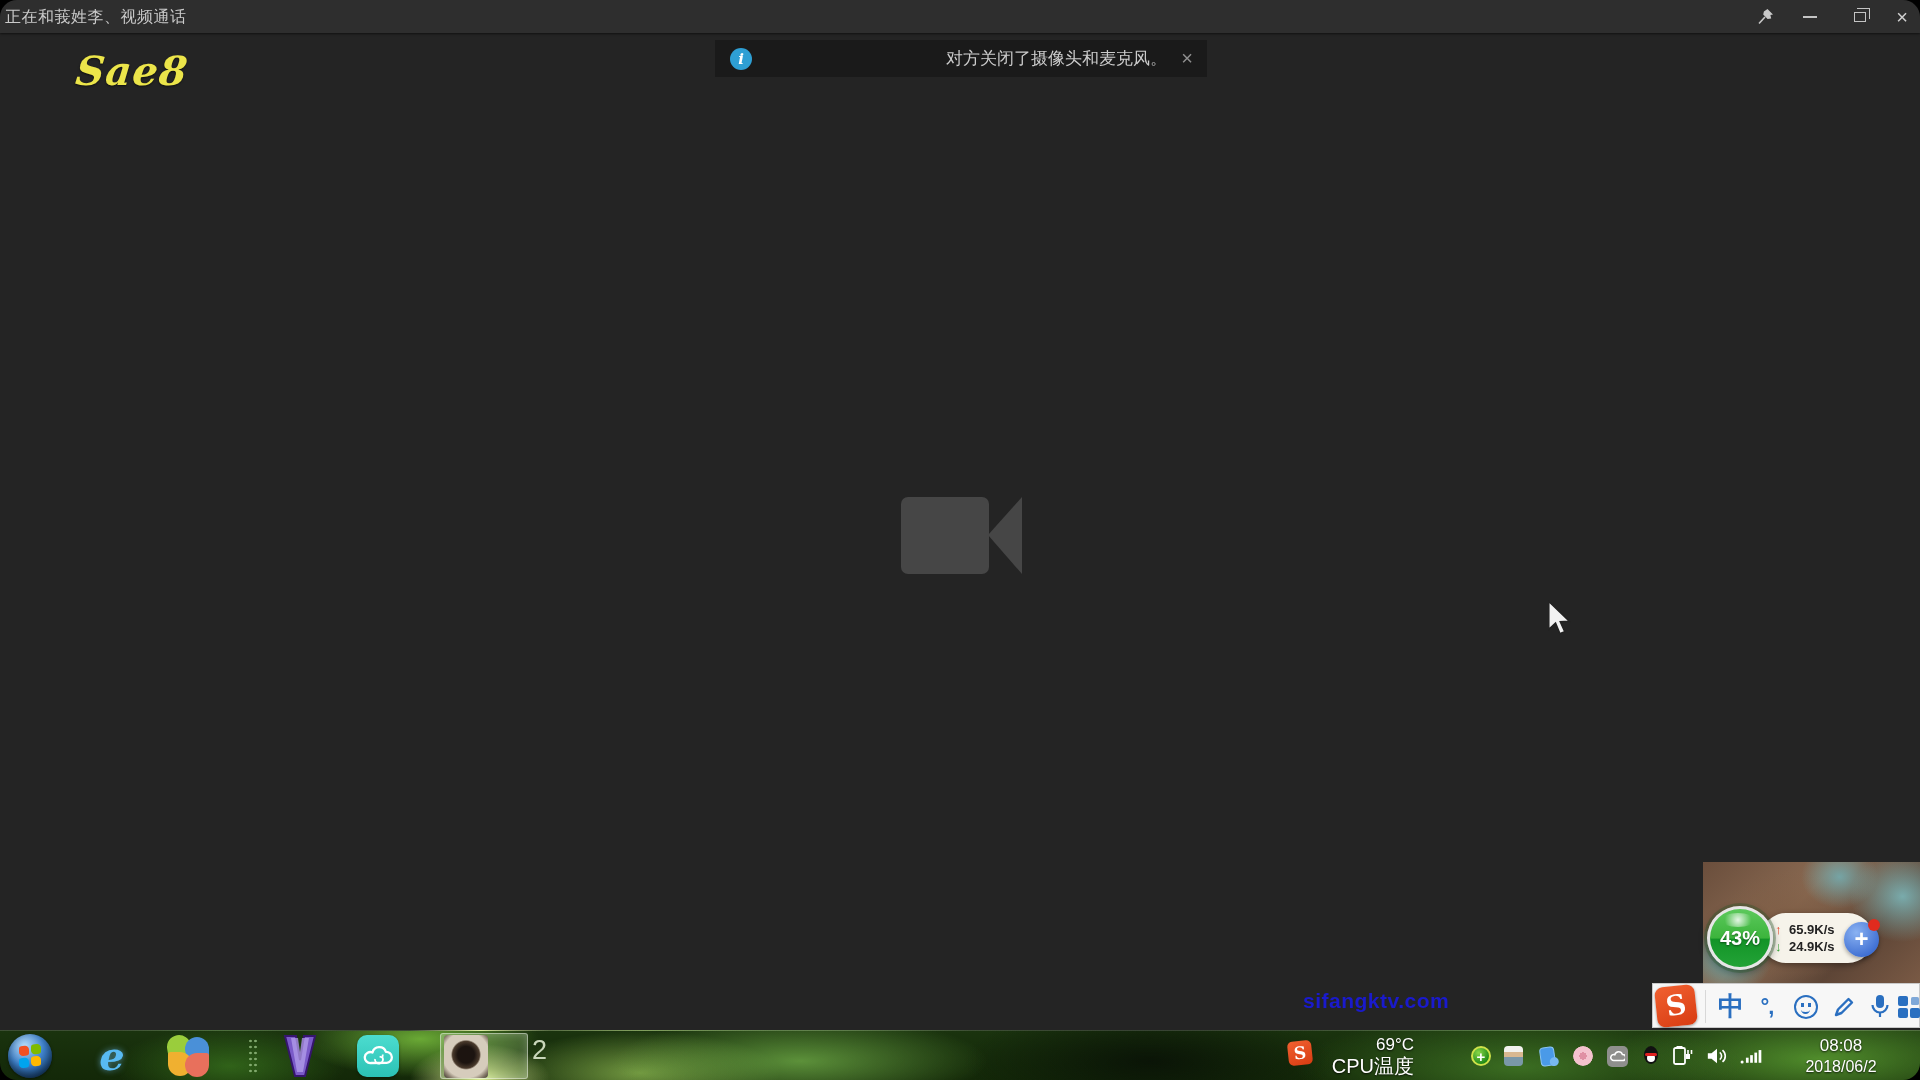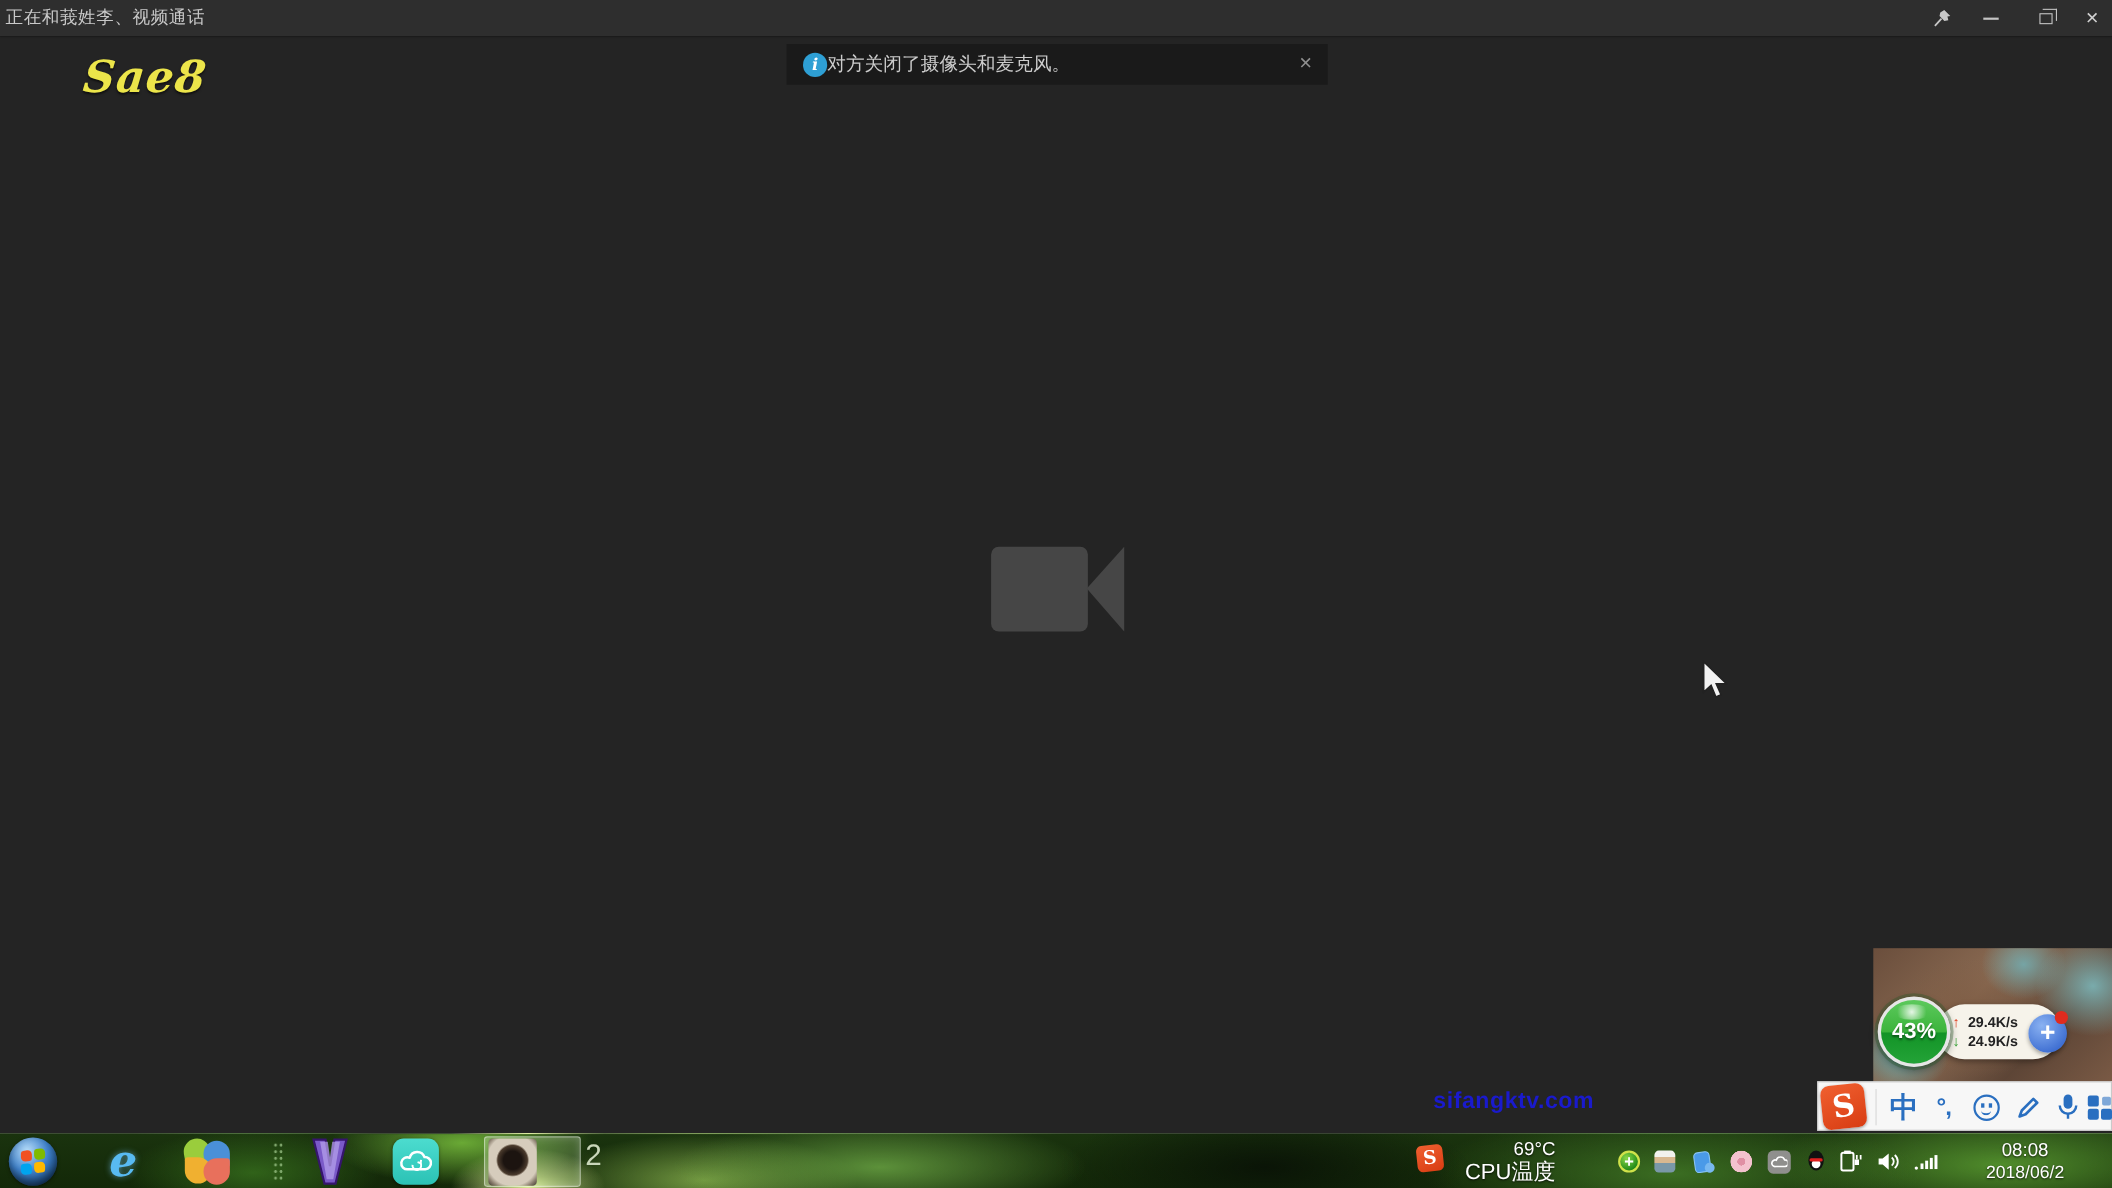--- a/index.html
+++ b/index.html
@@ -1,18 +1,18 @@
 <!DOCTYPE html>
 <html><head>
 <meta charset="utf-8">
 <style>
   * { margin:0; padding:0; box-sizing:border-box; }
   html,body { width:1920px; height:1080px; overflow:hidden; background:#000;
     font-family:"Liberation Sans", sans-serif; }
-  #screen { position:relative; width:1920px; height:1080px; overflow:hidden; }
+  #screen { position:relative; width:1920px; height:1080px; overflow:hidden;border-radius:17px; }
 
   
   .titlebar { position:absolute; left:0; top:0; width:1920px; height:33px;
     background:#2e2e2e; box-shadow:0 1px 2px rgba(0,0,0,.55); z-index:5; }
   .titlebar .title { position:absolute; left:5px; top:0; line-height:33px;
     font-size:16px; color:#c9c9c9; letter-spacing:.5px; }
   .winbtn { position:absolute; top:0; width:44px; height:33px; display:flex;
     align-items:center; justify-content:center; color:#c4c4c4; cursor:default; }
   .winbtn.pin { left:1743px; } .winbtn.min { left:1788px; }
   .winbtn.res { left:1838px; } .winbtn.cls { left:1884px; width:36px; }
@@ -26,21 +26,21 @@
   .main { position:absolute; left:0; top:33px; width:1920px; height:997px; background:#242424; }
   .logo { position:absolute; left:76px; top:14px; font-family:"DejaVu Serif", serif;
     font-style:italic; font-weight:700; font-size:40px; color:#ece54a; transform:skewX(-6deg);
     letter-spacing:1px; text-shadow:0 1px 2px rgba(0,0,0,.6); }
 
   .notice { position:absolute; left:715px; top:7px; width:492px; height:37px;
     background:#1a1a1a; display:flex; align-items:center; }
   .info-ic { width:22px; height:22px; border-radius:50%; background:#2e9fd4; color:#fff;
     font-family:"DejaVu Serif", serif; font-style:italic; font-weight:700; font-size:15px;
     display:flex; align-items:center; justify-content:center; margin-left:15px; flex:0 0 auto; }
-  .notice .txt { font-size:17px; color:#cccccc; flex:1 1 auto; }
+  .notice .txt { font-size:17px; color:#cccccc; flex:1 1 auto;text-align:right; }
   .notice .nx { width:40px; text-align:center; font-size:20px; color:#8f8f8f; cursor:default; }
 
   
   .cam { position:absolute; left:901px; top:464px; }
   .cam-body { position:absolute; left:0; top:0; width:88px; height:77px; border-radius:7px; background:#464646; }
   .cam-lens { position:absolute; left:87px; top:0; width:0; height:0;
     border-top:38px solid transparent; border-bottom:39px solid transparent; border-right:34px solid #464646; }
 
   .watermark { position:absolute; left:1303px; top:956px; font-size:21px; font-weight:700;
     color:#1a1acc; letter-spacing:.5px; }
@@ -238,21 +238,21 @@
   </div>
 
   <div class="preview"></div>
 
   <div class="ball">
     <span class="pct">43%</span>
   </div>
   <div class="speedpill">
     <div class="sp-row">
       <span class="arr up">↑</span>
-      <span>29.4K/s</span>
+      <span>65.9K/s</span>
     </div>
     <div class="sp-row">
       <span class="arr dn">↓</span>
       <span>24.9K/s</span>
     </div>
   </div>
   <div class="plusball">
     <span class="pl">+</span>
   </div>
   <div class="reddot"></div>

